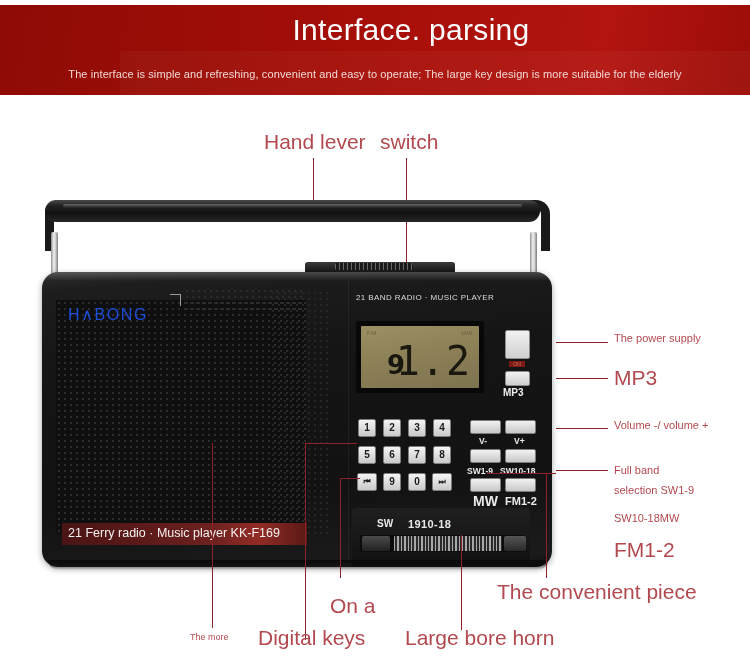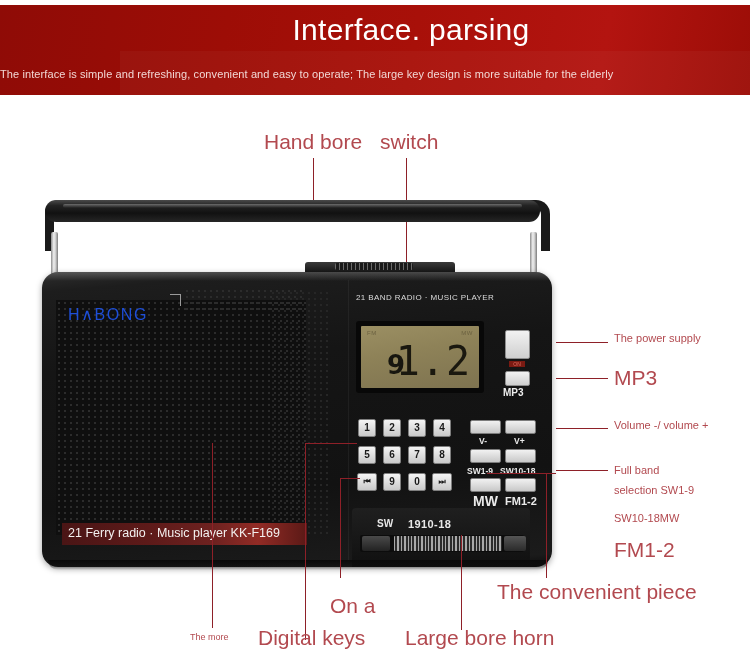--- a/index.html
+++ b/index.html
@@ -20,21 +20,21 @@
   }
   .banner:after{
     content:"";position:absolute;left:120px;top:46px;width:630px;height:44px;
     background:rgba(255,255,255,0.035);
   }
   .banner-title{
     position:absolute;left:0;top:8px;width:750px;text-align:center;
     color:#ffffff;font-size:30px;letter-spacing:0.3px;font-weight:400;margin-left:36px;
   }
   .banner-sub{
-    position:absolute;left:0;top:63px;width:750px;text-align:left;
+    position:absolute;left:0;top:63px;width:750px;text-align:center;
     color:#f2d7d4;font-size:11px;letter-spacing:0.1px;font-weight:400;
   }
 
   
   .ann{position:absolute;color:#b2494f;font-weight:400;white-space:nowrap;}
   .ann-md{font-size:11px;}
   .ann-sm{font-size:9px;}
   .ann-xl{font-size:21px;}
 
   .line{position:absolute;background:#8e2028;}
@@ -224,21 +224,21 @@
 </head>
 <body>
 
 <div class="stage">
 
   <div class="banner">
     <div class="banner-title">Interface. parsing</div>
     <div class="banner-sub">The interface is simple and refreshing, convenient and easy to operate; The large key design is more suitable for the elderly</div>
   </div>
 
-  <div class="ann ann-xl" style="left:264px;top:130px;">Hand bore</div>
+  <div class="ann ann-xl" style="left:264px;top:130px;">Hand lever</div>
   <div class="line vline" style="left:313px;top:158px;height:48px;"></div>
 
   <div class="ann ann-xl" style="left:380px;top:130px;">switch</div>
   <div class="line vline" style="left:406px;top:158px;height:112px;"></div>
 
   <div class="handle-elbow l"></div>
   <div class="handle-elbow r"></div>
   <div class="handle-bar"></div>
   <div class="handle-rod l"></div>
   <div class="handle-rod r"></div>

